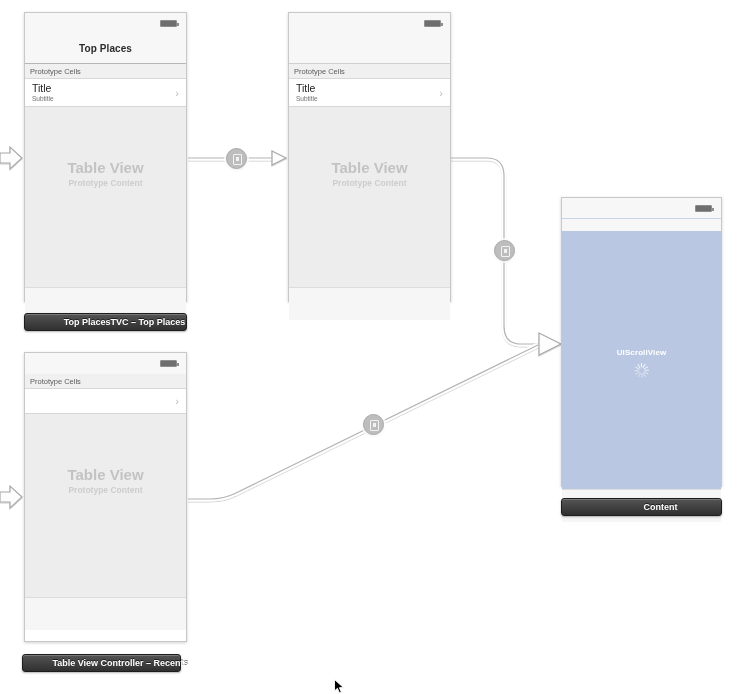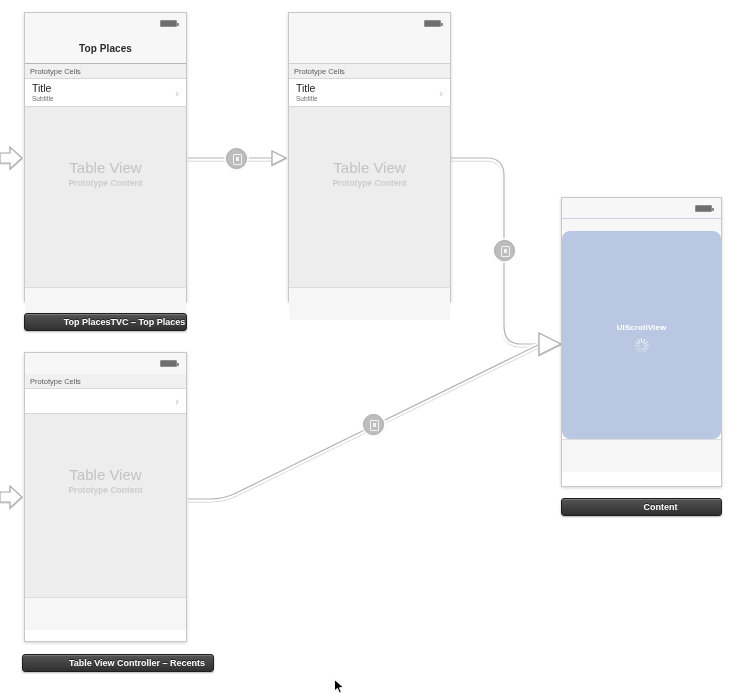--- a/index.html
+++ b/index.html
@@ -137,21 +137,21 @@
   }
   .tv-labels {
     position: absolute;
     left: 0;
     right: 0;
     top: 52px;
     text-align: center;
   }
   .tv-title {
     font-size: 15px;
-    font-weight: normal;
+    font-weight: bold;
     color: #c3c3c3;
     line-height: 18px;
   }
   .tv-sub {
     font-size: 8.5px;
     font-weight: bold;
     color: #cdcdcd;
     line-height: 12px;
   }
 
@@ -362,30 +362,30 @@
       <div class="chevron">›</div>
     </div>
     <div class="table-body" style="height:183px;">
       <div class="tv-labels">
         <div class="tv-title">Table View</div>
         <div class="tv-sub">Prototype Content</div>
       </div>
     </div>
     <div class="bottom-pad" style="height:33px;"></div>
   </div>
-  <div class="scene-label" style="left:22px; top:654px; width:192px;align-items:center;">
+  <div class="scene-label" style="left:22px; top:654px; width:159px;align-items:center;">
     <span>Table View Controller – Recents</span>
   </div>
 
   <div class="scene" style="left:561px; top:197px; width:161px; height:290px;">
     <div class="status-bar" style="border-bottom:1px solid #c9d3e8;">
       <div class="battery"></div>
     </div>
     <div class="plain-bar" style="height:12px; border-bottom:none;"></div>
-    <div class="scroll-view" style="height:208px;border-radius:8px;">
+    <div class="scroll-view" style="height:258px;">
       <div class="sv-label">UIScrollView</div>
       <div class="spinner">
         <i style="transform:rotate(0deg);   opacity:.95"></i>
         <i style="transform:rotate(30deg);  opacity:.88"></i>
         <i style="transform:rotate(60deg);  opacity:.80"></i>
         <i style="transform:rotate(90deg);  opacity:.72"></i>
         <i style="transform:rotate(120deg); opacity:.64"></i>
         <i style="transform:rotate(150deg); opacity:.56"></i>
         <i style="transform:rotate(180deg); opacity:.48"></i>
         <i style="transform:rotate(210deg); opacity:.44"></i>

